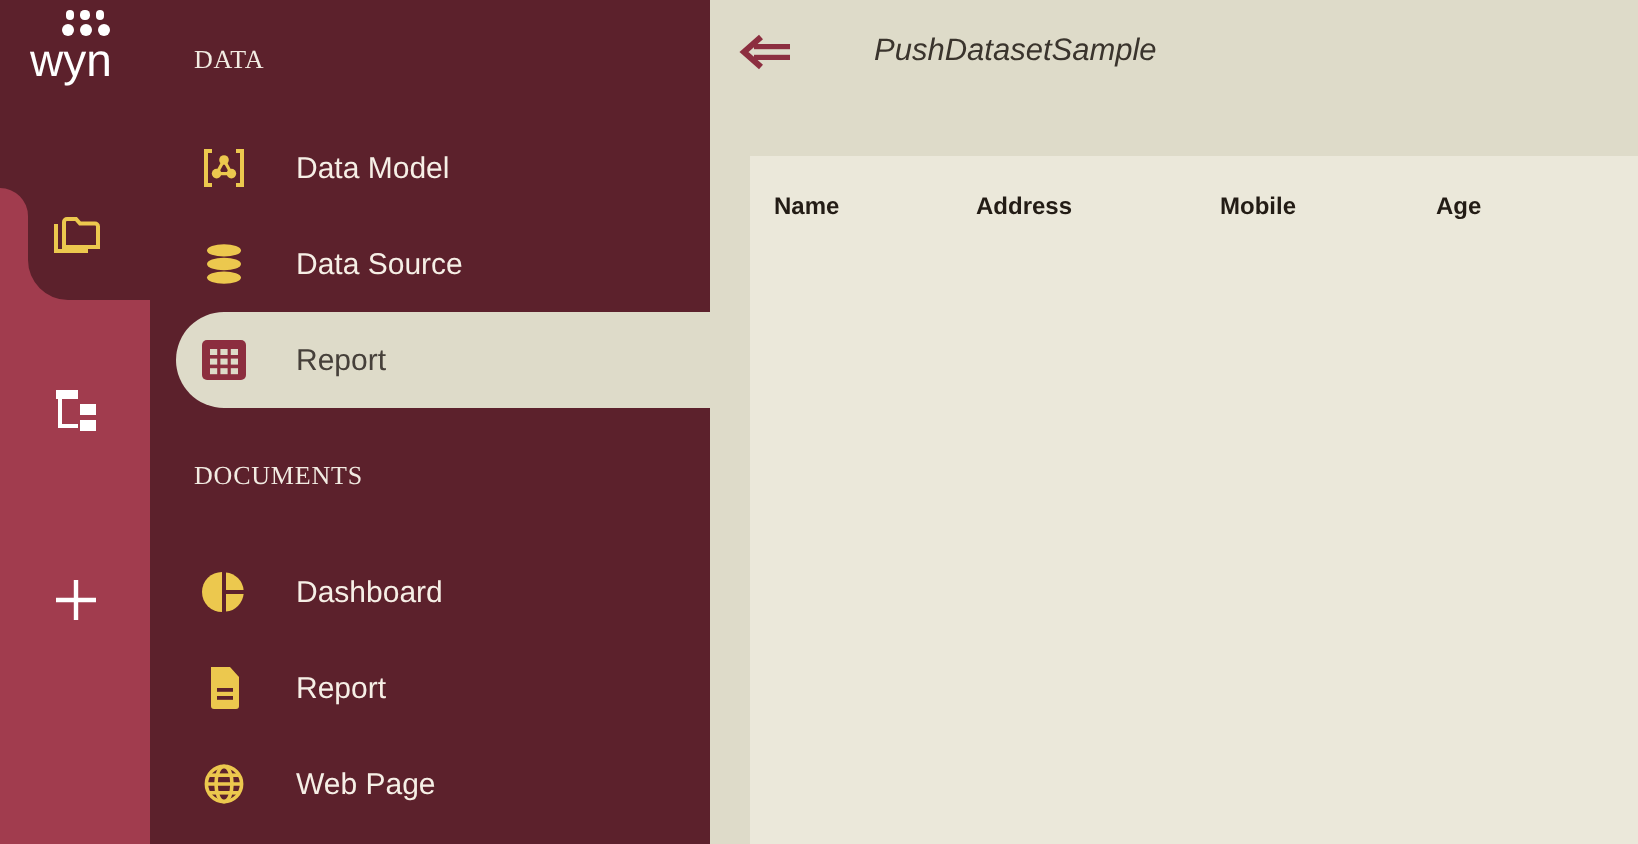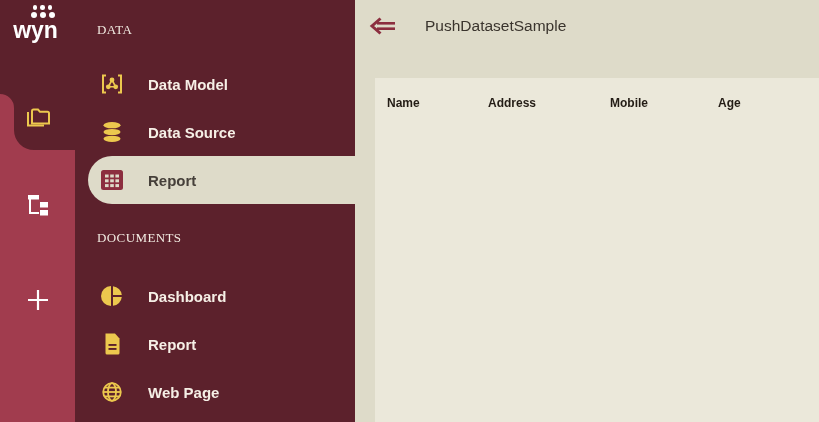--- a/index.html
+++ b/index.html
@@ -10,42 +10,42 @@
 
   
   .rail { position:absolute; left:0; top:0; width:75px; height:422px; background:#a13c4e; z-index:2; }
   .rail-shape { position:absolute; left:0; top:0; display:block; }
   .logo { position:absolute; top:5px; left:0; width:75px; display:flex; flex-direction:column; align-items:center; color:#ffffff; z-index:3; }
   .logo-dots { display:flex; flex-direction:column; align-items:center; margin-left:10px; }
   .dots-row { display:flex; gap:3px; }
   .dot-s { width:4.5px; height:4.5px; border-radius:50%; background:#ffffff; }
   .dots-row2 { margin-top:2px; gap:3px; }
   .dot-b { width:6px; height:6px; border-radius:50%; background:#ffffff; }
-  .logo-text { font-size:23px; font-weight:bold; line-height:1; margin-top:1px; margin-left:-4px; }
+  .logo-text { font-size:23px; font-weight:normal; line-height:1; margin-top:1px; margin-left:-4px; }
 
   .rail-btn { position:absolute; left:0; width:75px; height:44px; display:flex; align-items:center; justify-content:center;
               background:none; border:none; cursor:pointer; z-index:3; }
   .rail-btn.folder { top:95px; }
   .rail-btn.tree   { top:183px; }
   .rail-btn.plus   { top:278px; }
 
   
   .panel { position:absolute; left:75px; top:0; width:280px; height:422px; background:#5c212c; z-index:2; }
   .section-label { display:flex; align-items:center; padding-left:22px; color:#f2ebe2; font-size:13px; letter-spacing:0.4px;font-family:Liberation Serif, serif; }
   .section-label.first { height:60px; }
   .section-label.second { height:68px; }
-  .item { height:48px; display:flex; align-items:center; padding-left:25px; color:#f6efe6; font-size:15px; cursor:pointer;font-weight:bold; }
+  .item { height:48px; display:flex; align-items:center; padding-left:25px; color:#f6efe6; font-size:15px; cursor:pointer; }
   .item .icon-box { width:24px; height:24px; display:flex; align-items:center; justify-content:center; margin-right:24px; flex:none; }
   .item.selected { margin-left:13px; padding-left:12px; background:#dedbc9; border-radius:24px 0 0 24px; color:#46403a; }
 
   
   .main { position:absolute; left:355px; top:0; width:464px; height:422px; z-index:1; }
   .topbar { height:52px; display:flex; align-items:center; padding-left:13px; }
   .back-btn { background:none; border:none; cursor:pointer; width:30px; height:24px; display:flex; align-items:center; justify-content:center; padding:0; }
-  .page-title { margin-left:27px; font-size:15.5px; color:#3a342d; }
+  .page-title { margin-left:39px; font-size:15.5px; color:#3a342d;font-style:italic; }
 
   .table-panel { position:absolute; left:20px; top:78px; width:444px; height:344px; background:#ebe8da; }
   .thead { display:grid; grid-template-columns:101px 122px 108px 1fr; padding-left:12px; height:50px; align-items:center;
            font-weight:bold; font-size:12px; color:#231c15; }
 </style>
 </head>
 <body>
 
 <div class="app">
 

